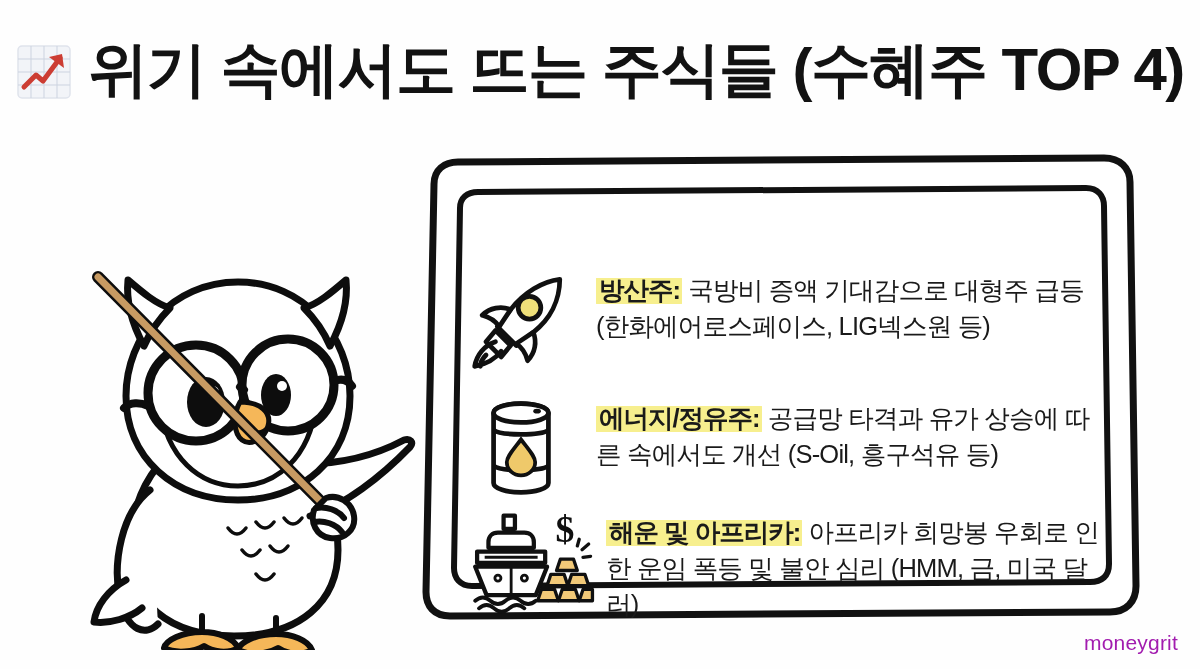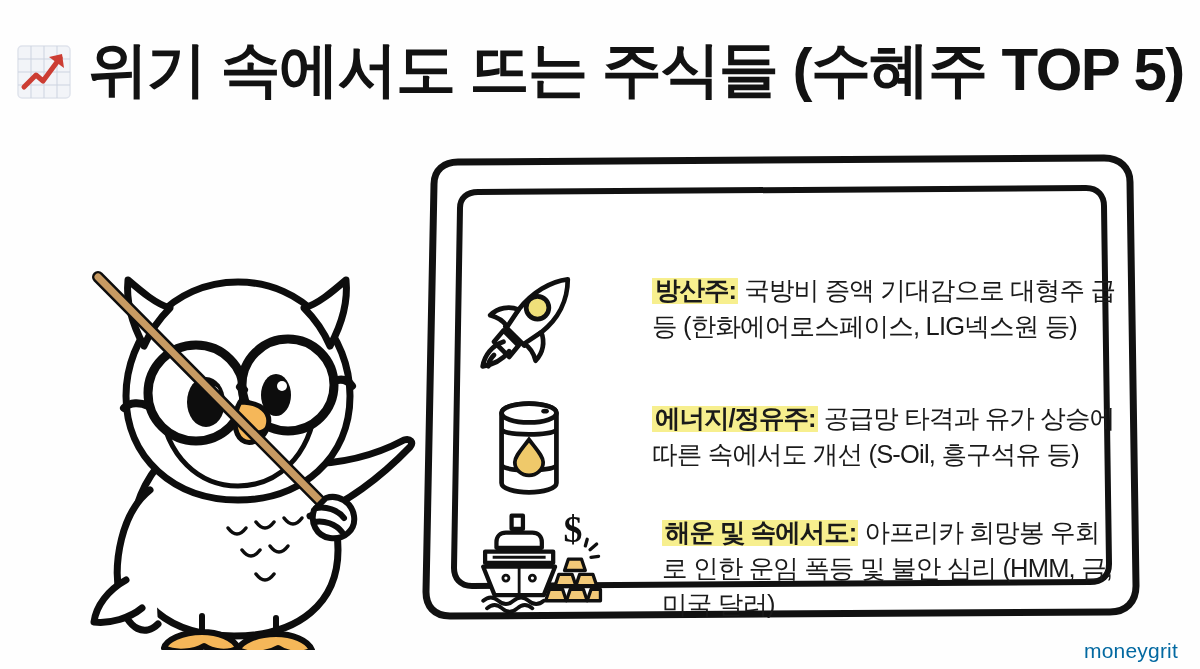--- a/index.html
+++ b/index.html
@@ -77,25 +77,24 @@
     position: absolute;
     left: 52px;
     top: 58px;
     right: 30px;
     bottom: 42px;
   }
 
   
   .row {
     position: absolute;
-    left: 8px;
+    left: 0;
     width: 100%;
     display: flex;
     align-items: flex-start;
-    gap: 48px;
   }
   .row-1 { top: 58px; }
   .row-2 { top: 186px; }
   .row-3 { top: 300px; }
 
   .row-icon {
     flex: 0 0 130px;
     height: 104px;
     position: relative;
   }
@@ -120,23 +119,23 @@
     padding: 0 2px 2px 3px;
     border-radius: 3px;
     letter-spacing: -1px;
   }
   .row-3 .row-icon { flex: 0 0 140px; }
 
   
   .watermark {
     position: absolute;
     right: 22px;
-    bottom: 6px;
+    bottom: 14px;
     font-size: 21px;
-    color: #0369a1;
+    color: #a21caf;
     letter-spacing: 0.2px;
     font-weight: 400;
   }
 </style>
 </head>
 <body>
 
 <div class="title-bar">
   <span class="title-emoji">
     <svg viewBox="0 0 56 56" width="56" height="56" aria-hidden="true">
@@ -146,21 +145,21 @@
         <line x1="2" y1="28" x2="54" y2="28"></line>
         <line x1="2" y1="41" x2="54" y2="41"></line>
         <line x1="15" y1="2" x2="15" y2="54"></line>
         <line x1="28" y1="2" x2="28" y2="54"></line>
         <line x1="41" y1="2" x2="41" y2="54"></line>
       </g>
       <polyline points="8,43 20,31 27,37 44,14" fill="none" stroke="#cc3d33" stroke-width="5" stroke-linecap="round" stroke-linejoin="round"></polyline>
       <polygon points="46,10 48,24 33,13" fill="#cc3d33"></polygon>
     </svg>
   </span>
-  <span class="title-text">위기 속에서도 뜨는 주식들 (수혜주 TOP 5)</span>
+  <span class="title-text">위기 속에서도 뜨는 주식들 (수혜주 TOP 4)</span>
 </div>
 
 <div class="owl-wrap">
   <svg viewBox="0 0 400 400" width="400" height="400" aria-hidden="true">
     <g fill="#ffffff" stroke="#0d0d0d" stroke-width="7" stroke-linecap="round" stroke-linejoin="round">
 
       <path d="M196 180 C262 180 300 238 300 300 C300 352 262 386 196 386 C130 386 92 352 92 300 C92 238 130 180 196 180 Z"></path>
 
       <path d="M112 240 C84 262 74 312 82 350 C90 382 108 386 120 374" fill="#ffffff"></path>
 
@@ -303,20 +302,20 @@
             <path d="M96 52 L110 52 L114 64 L92 64 Z"></path>
             <path d="M86 68 L100 68 L104 80 L82 80 Z"></path>
             <path d="M108 68 L122 68 L126 80 L104 80 Z"></path>
             <path d="M76 84 L90 84 L94 96 L72 96 Z"></path>
             <path d="M98 84 L112 84 L116 96 L94 96 Z"></path>
             <path d="M120 84 L130 84 L130 96 L116 96 Z"></path>
           </g>
         </svg>
       </span>
       <span class="row-text">
-        <b class="hl">해운 및 속에서도:</b><span> 아프리카 희망봉 우회로 인한 운임 폭등 및 불안 심리 (HMM, 금, 미국 달러)</span>
+        <b class="hl">해운 및 아프리카:</b><span> 아프리카 희망봉 우회로 인한 운임 폭등 및 불안 심리 (HMM, 금, 미국 달러)</span>
       </span>
     </div>
 
   </div>
 </div>
 
 <div class="watermark">moneygrit</div>
 
 </body></html>

